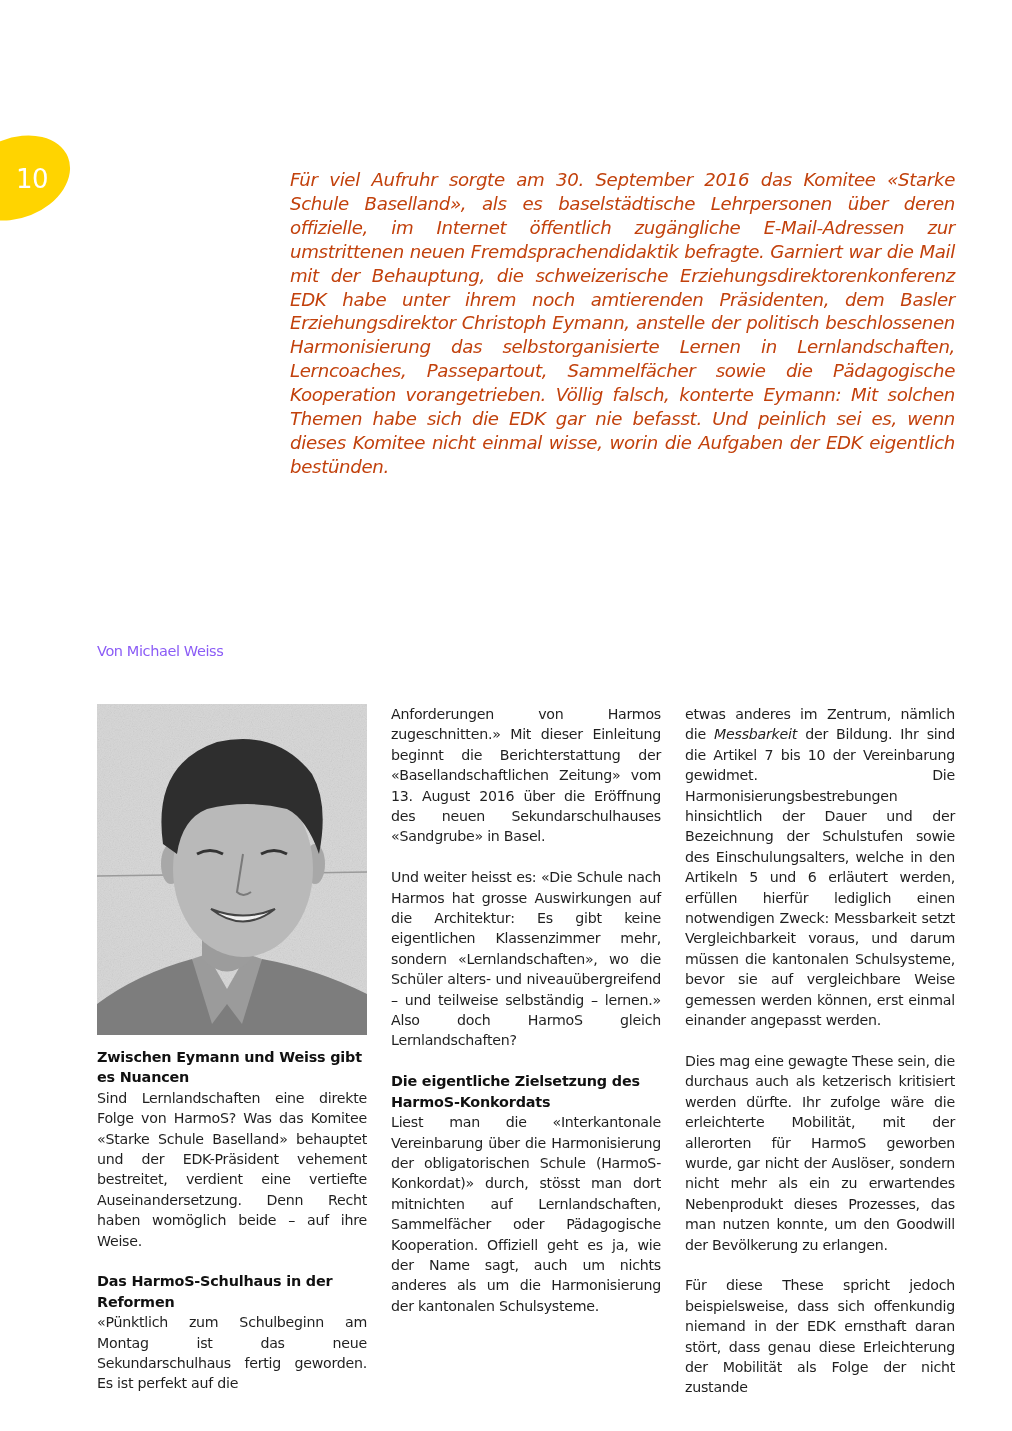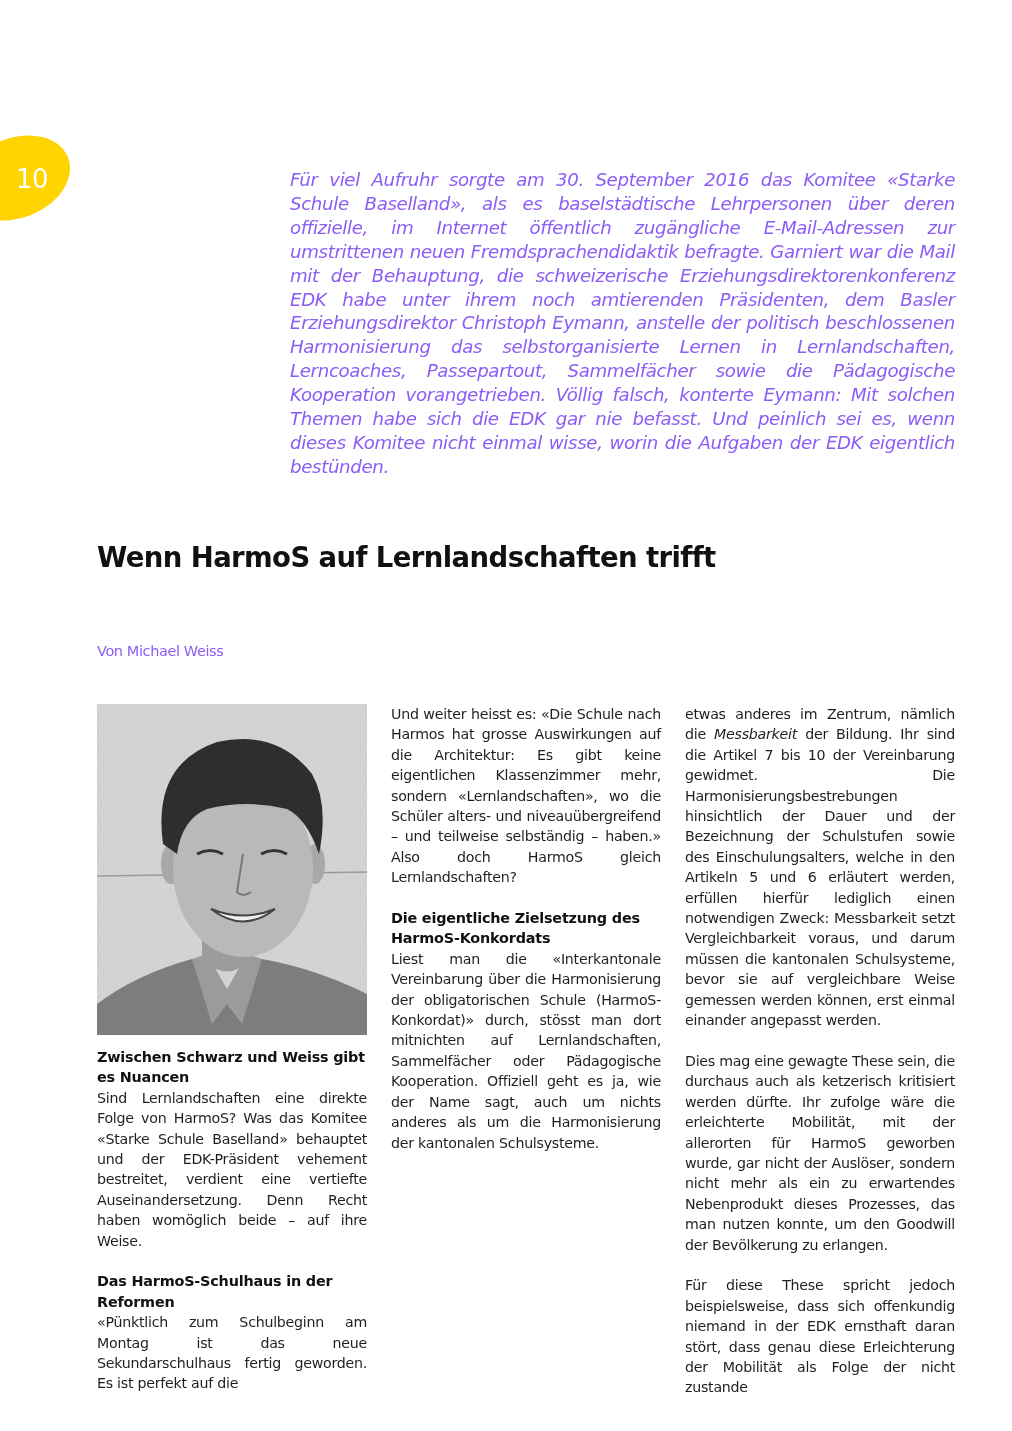--- a/index.html
+++ b/index.html
@@ -4,21 +4,21 @@
 <style>
   html, body { margin: 0; padding: 0; background: #ffffff; }
   body { width: 1012px; height: 1431px; position: relative; overflow: hidden;
          font-family: "Liberation Sans", "DejaVu Sans", sans-serif; color: #1a1a1a; }
   .page-blob { position: absolute; left: -40px; top: 138px; width: 112px; height: 80px;
                background: #ffd400; border-radius: 50%; transform: rotate(-22deg); }
   .page-num { position: absolute; left: 16px; top: 164px; font-size: 26px; font-weight: normal;
               color: #ffffff; font-family: "DejaVu Sans", sans-serif; letter-spacing: -0.5px; }
   .intro { position: absolute; left: 290px; top: 168px; width: 665px;
            font-family: "DejaVu Sans", sans-serif; font-style: italic; font-size: 18.2px;
-           line-height: 23.9px; color: #8b5cf6; text-align: justify; letter-spacing: -0.35px; }
+           line-height: 23.9px; color: #c2410c; text-align: justify; letter-spacing: -0.35px; }
   .title { position: absolute; left: 97px; top: 535px; width: 880px;
            font-family: "DejaVu Sans", sans-serif; font-weight: bold; font-size: 27.5px;
            line-height: 44px; color: #111; letter-spacing: -0.6px; margin: 0; }
   .title span { display: block; white-space: nowrap; }
   .byline { position: absolute; left: 97px; top: 643px; font-size: 14.5px; color: #8b5cf6;
             font-family: "DejaVu Sans", sans-serif; letter-spacing: -0.4px; }
   .col { position: absolute; top: 704px; width: 270px; font-family: "DejaVu Sans", sans-serif;
          font-size: 14.2px; line-height: 20.4px; color: #1f1f1f; letter-spacing: -0.25px; }
   .col p { margin: 0 0 20.4px 0; text-align: justify; }
   .col p.cont { margin-bottom: 16px; }
@@ -34,21 +34,20 @@
 </style>
 </head>
 <body>
 
 <div class="page-blob"></div>
 <div class="page-num">10</div>
 
 <div class="intro" lang="de" style="hyphens:auto;">Für viel Aufruhr sorgte am 30. September 2016 das Komitee «Starke Schule Baselland», als es baselstädtische Lehrpersonen über deren offizielle, im Internet öffentlich zugängliche E-Mail-Adressen zur umstrittenen neuen Fremdsprachendidaktik befragte. Garniert war die Mail mit der Behauptung, die schweizerische Erziehungsdirektorenkonferenz EDK habe unter ihrem noch amtierenden Präsidenten, dem Basler Erziehungsdirektor Christoph Eymann, anstelle der politisch beschlossenen Harmonisierung das selbstorganisierte Lernen in Lernlandschaften, Lerncoaches, Passepartout, Sammelfächer sowie die Pädagogische Kooperation vorangetrieben. Völlig falsch, konterte Eymann: Mit solchen Themen habe sich die EDK gar nie befasst. Und peinlich sei es, wenn dieses Komitee nicht einmal wisse, worin die Aufgaben der EDK eigentlich bestünden.</div>
 
 <h1 class="title">
-  <span>Wenn HarmoS auf Lernlandschaften trifft</span>
 </h1>
 
 <div class="byline">Von Michael Weiss</div>
 
 <div class="col col1" lang="de" style="hyphens:auto;">
   <div class="photo" aria-label="Portrait photo of Michael Weiss (black and white)">
     <svg width="270" height="331" viewBox="0 0 270 331">
       <defs>
         <filter id="grain">
             <feTurbulence type="fractalNoise" baseFrequency="0.9" numOctaves="2" result="n"></feTurbulence>
@@ -75,28 +74,29 @@
       <path d="M66 140 Q55 60 120 38 Q180 25 215 70 Q232 100 222 150 Q210 115 190 105 Q150 95 110 105 Q85 115 80 150 Z" fill="#2e2e2e"></path>
 
       <path d="M100 150 Q113 143 126 150" stroke="#333" stroke-width="3" fill="none"></path>
       <path d="M164 150 Q177 143 190 150" stroke="#333" stroke-width="3" fill="none"></path>
 
       <path d="M146 150 L140 188 Q146 194 154 188" stroke="#7a7a7a" stroke-width="2" fill="none"></path>
 
       <path d="M114 205 Q146 230 178 205 Q146 218 114 205 Z" fill="#f0f0f0" stroke="#444" stroke-width="2"></path>
     </svg>
   </div>
-  <h3>Zwischen Schwarz und Weiss gibt es Nuancen</h3>
+  <h3>Zwischen Eymann und Weiss gibt es Nuancen</h3>
   <p>Sind Lernlandschaften eine direkte Folge von HarmoS? Was das Komitee «Starke Schule Baselland» behauptet und der EDK-Präsident vehement bestreitet, verdient eine vertiefte Auseinandersetzung. Denn Recht haben womöglich beide – auf ihre Weise.</p>
   <h3>Das HarmoS-Schulhaus in der Reformen</h3>
   <p class="cont">«Pünktlich zum Schulbeginn am Montag ist das neue Sekundarschulhaus fertig geworden. Es ist perfekt auf die</p>
 </div>
 
 <div class="col col2" lang="de" style="hyphens:auto;">
-  <p>Und weiter heisst es: «Die Schule nach Harmos hat grosse Auswirkungen auf die Architektur: Es gibt keine eigentlichen Klassenzimmer mehr, sondern «Lernlandschaften», wo die Schüler alters- und niveauübergreifend – und teilweise selbständig – haben.» Also doch HarmoS gleich Lernlandschaften?</p>
+  <p>Anforderungen von Harmos zugeschnitten.» Mit dieser Einleitung beginnt die Berichterstattung der «Basellandschaftlichen Zeitung» vom 13. August 2016 über die Eröffnung des neuen Sekundarschulhauses «Sandgrube» in Basel.</p>
+  <p>Und weiter heisst es: «Die Schule nach Harmos hat grosse Auswirkungen auf die Architektur: Es gibt keine eigentlichen Klassenzimmer mehr, sondern «Lernlandschaften», wo die Schüler alters- und niveauübergreifend – und teilweise selbständig – lernen.» Also doch HarmoS gleich Lernlandschaften?</p>
   <h3>Die eigentliche Zielsetzung des HarmoS-Konkordats</h3>
   <p>Liest man die «Interkantonale Vereinbarung über die Harmonisierung der obligatorischen Schule (HarmoS-Konkordat)» durch, stösst man dort mitnichten auf Lernlandschaften, Sammelfächer oder Pädagogische Kooperation. Offiziell geht es ja, wie der Name sagt, auch um nichts anderes als um die Harmonisierung der kantonalen Schulsysteme.</p>
 </div>
 
 <div class="col col3" lang="de" style="hyphens:auto;">
   <p><span>etwas anderes im Zentrum, nämlich die </span><em>Messbarkeit</em><span> der Bildung. Ihr sind die Artikel 7 bis 10 der Vereinbarung gewidmet. Die Harmonisierungsbestrebungen hinsichtlich der Dauer und der Bezeichnung der Schulstufen sowie des Einschulungsalters, welche in den Artikeln 5 und 6 erläutert werden, erfüllen hierfür lediglich einen notwendigen Zweck: Messbarkeit setzt Vergleichbarkeit voraus, und darum müssen die kantonalen Schulsysteme, bevor sie auf vergleichbare Weise gemessen werden können, erst einmal einander angepasst werden.</span></p>
   <p>Dies mag eine gewagte These sein, die durchaus auch als ketzerisch kritisiert werden dürfte. Ihr zufolge wäre die erleichterte Mobilität, mit der allerorten für HarmoS geworben wurde, gar nicht der Auslöser, sondern nicht mehr als ein zu erwartendes Nebenprodukt dieses Prozesses, das man nutzen konnte, um den Goodwill der Bevölkerung zu erlangen.</p>
   <p class="cont">Für diese These spricht jedoch beispielsweise, dass sich offenkundig niemand in der EDK ernsthaft daran stört, dass genau diese Erleichterung der Mobilität als Folge der nicht zustande</p>
 </div>
 

